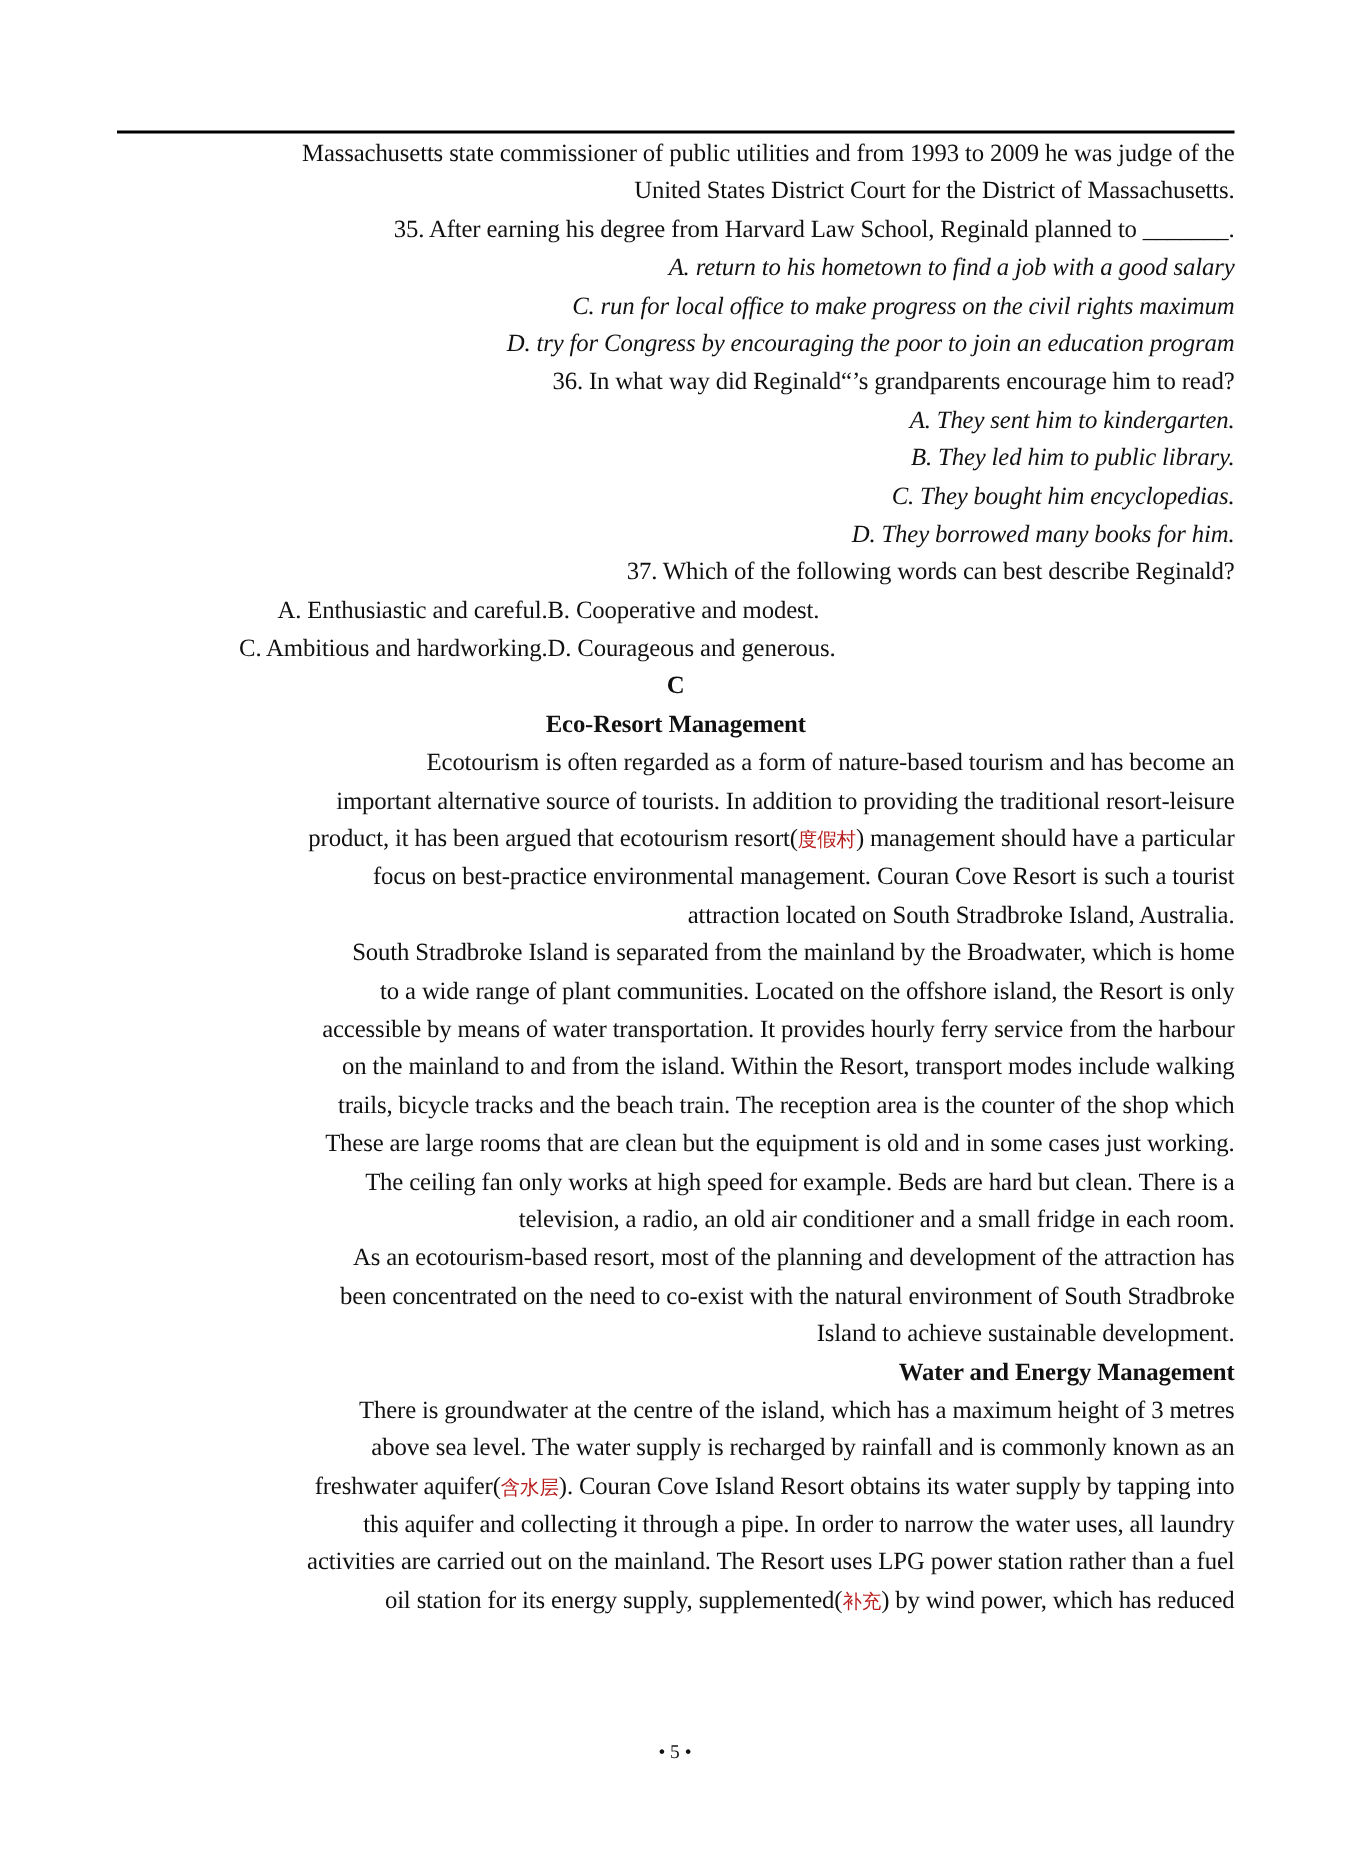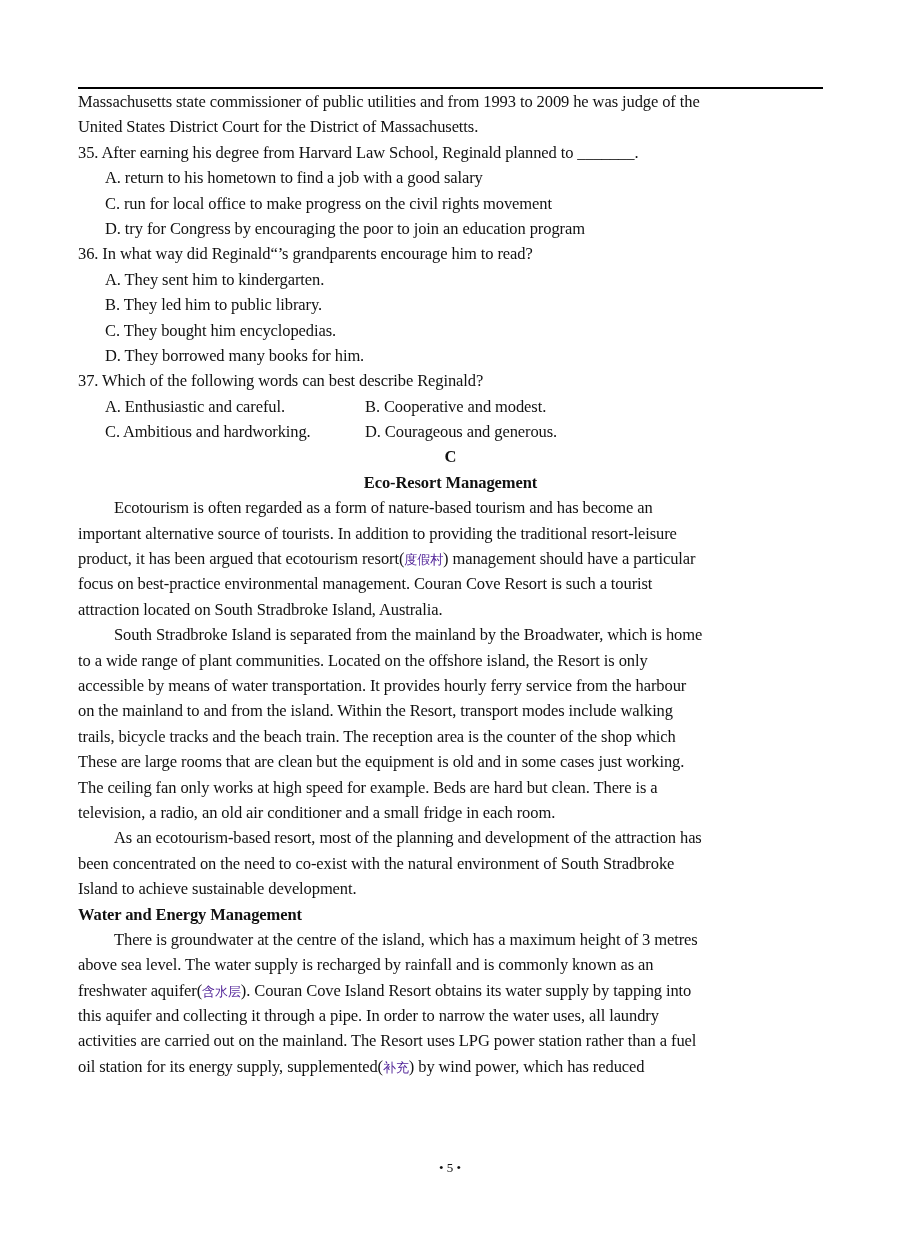--- a/index.html
+++ b/index.html
@@ -10,45 +10,45 @@
     }
     .rule {
       position: absolute; left: 78px; top: 87px; width: 745px; height: 2px;
       background: #000;
     }
     .page {
       position: absolute; left: 78px; top: 89px; width: 745px;
       font-size: 16.5px; line-height: 25.4px;
       letter-spacing: -0.1px;
     }
-    .line { white-space: nowrap; height: 25.4px; }
-    .opt { padding-left: 27px; }
+    .line { white-space: nowrap; height: 25.4px; text-align: right; }
+    .opt { padding-left: 27px; font-style: italic; }
     .opt-row { display: flex; padding-left: 27px; }
     .opt-row .c1 { width: 260px; }
     .indent { padding-left: 36px; font-family: Liberation Serif, serif; }
     .center { text-align: center; }
     .bold { font-weight: bold; }
-    .cjk { font-family: "DejaVu Sans", sans-serif; font-size: 13px; color: #4c1d95; }
+    .cjk { font-family: "DejaVu Sans", sans-serif; font-size: 13px; color: #b91c1c; }
     .pagenum {
       position: absolute; left: 0; width: 900px; top: 1160px;
       text-align: center; font-size: 13px;
     }
   </style>
 </head>
 <body>
 
 <div class="rule"></div>
 
 <div class="page">
   <div class="line">Massachusetts state commissioner of public utilities and from 1993 to 2009 he was judge of the</div>
   <div class="line">United States District Court for the District of Massachusetts.</div>
 
   <div class="line">35. After earning his degree from Harvard Law School, Reginald planned to _______.</div>
   <div class="line opt">A. return to his hometown to find a job with a good salary</div>
-  <div class="line opt">C. run for local office to make progress on the civil rights movement</div>
+  <div class="line opt">C. run for local office to make progress on the civil rights maximum</div>
   <div class="line opt">D. try for Congress by encouraging the poor to join an education program</div>
 
   <div class="line">36. In what way did Reginald“’s grandparents encourage him to read?</div>
   <div class="line opt">A. They sent him to kindergarten.</div>
   <div class="line opt">B. They led him to public library.</div>
   <div class="line opt">C. They bought him encyclopedias.</div>
   <div class="line opt">D. They borrowed many books for him.</div>
 
   <div class="line">37. Which of the following words can best describe Reginald?</div>
   <div class="line opt-row">

